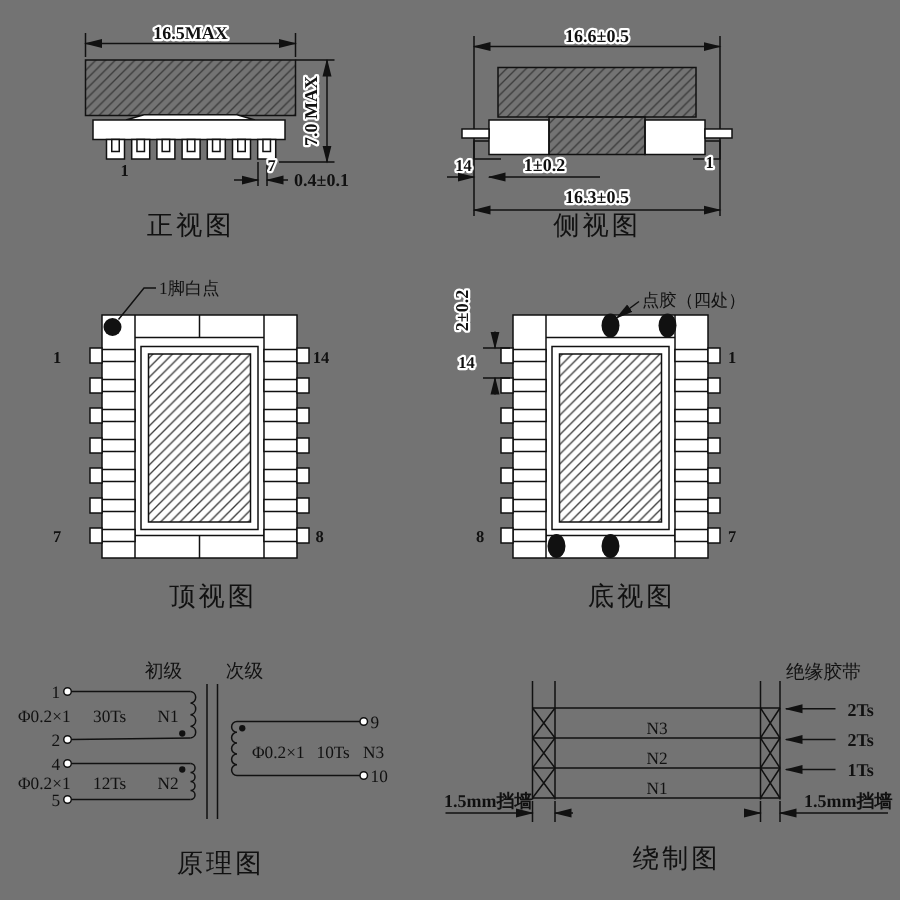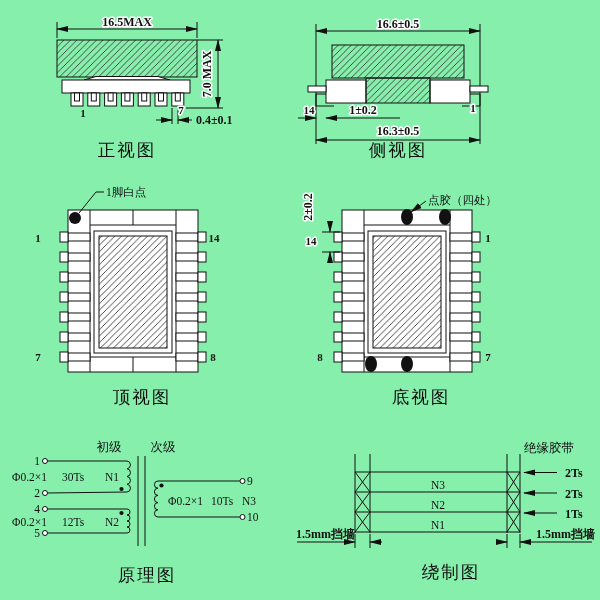--- a/index.html
+++ b/index.html
@@ -1,16 +1,16 @@
 <!DOCTYPE html>
 <html><head>
 <meta charset="utf-8">
 <style>
   html,body{margin:0;padding:0;background:#fff;}
-  .stage{position:relative;width:600px;height:600px;background:#86efac;overflow:hidden;}
+  .stage{position:relative;width:600px;height:600px;background:#737373;overflow:hidden;}
   svg{display:block;}
   svg text{font-family:"Liberation Serif","DejaVu Serif",serif;fill:#111;}
   .dim{font-size:12px;font-weight:bold;}
   .small{font-size:11px;font-weight:bold;}
   .note{font-size:11.5px;}
   .sch{font-size:11.5px;}
   .hdr{font-size:12.5px;}
   .vtitle{font-size:17.5px;letter-spacing:2px;}
   .halo{paint-order:stroke;stroke:#fff;stroke-width:3px;stroke-linejoin:round;}
   .ln{stroke:#111;stroke-width:1;fill:none;}

